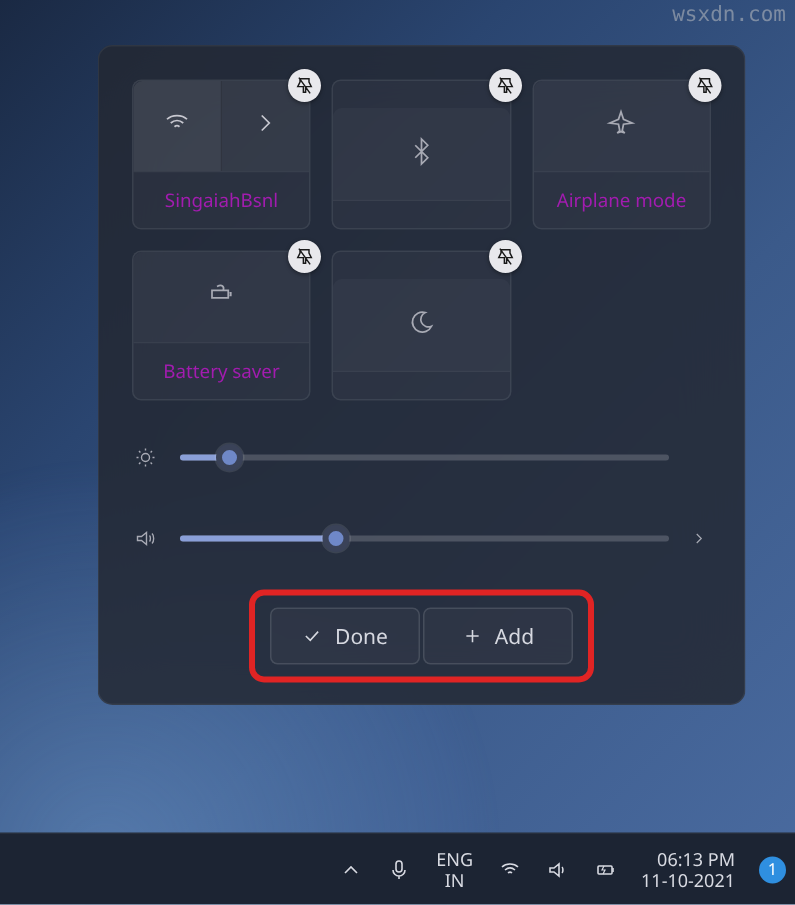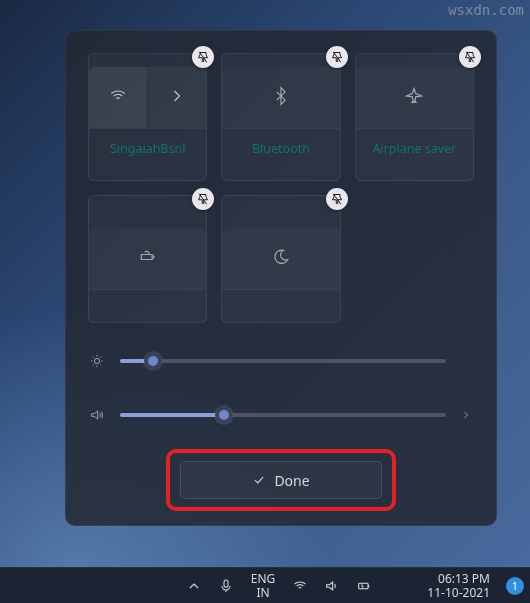--- a/index.html
+++ b/index.html
@@ -31,30 +31,30 @@
     backdrop-filter: blur(20px);
     padding: 22px 22px 14px 22px;
   }
   .tiles {
     display: grid;
     grid-template-columns: repeat(3, 1fr);
     gap: 14px;
   }
   .tile {
     position: relative;
-    height: 128px;
+    height: 100px;
     border: 1px solid rgba(255,255,255,0.08);
     border-radius: 6px;
     background: rgba(255,255,255,0.03);
     display: flex;
     flex-direction: column;
     align-items: center;
     justify-content: center;
     font-size: 12px;
-    color: #0f766e;
+    color: #a21caf;
   }
   .tile .button-area {
     height: 62px;
     width: 100%;
     display: flex;
     align-items: center;
     justify-content: center;
     border-bottom: 1px solid rgba(255,255,255,0.04);
     background: rgba(255,255,255,0.03);
     border-radius: 6px 6px 0 0;
@@ -142,35 +142,35 @@
     justify-content: center;
     gap: 8px;
     font-size: 14px;
     color: #d6d8e0;
   }
   .footer-btn svg { width:14px; height:14px; stroke:#d6d8e0; fill:none; stroke-width:1.8;}
   
   .taskbar {
     position: absolute;
     left:0; right:0; bottom:0;
-    height: 36px;
+    height: 48px;
     background: #1c2433;
     border-top: 1px solid rgba(255,255,255,0.05);
     display: flex;
     align-items: center;
     justify-content: flex-end;
     padding: 0 6px 0 0;
     gap: 10px;
     color: #d8dae2;
     font-size: 12.5px;
   }
   .taskbar .tray-icon { display:flex; align-items:center; justify-content:center; width:22px; height: 48px;}
   .taskbar .tray-icon svg { width:16px; height:16px; stroke:#d8dae2; fill:none; stroke-width:1.6;}
   .taskbar .lang { line-height: 1.15; text-align:center; font-size: 12px; padding: 0 4px;}
-  .taskbar .clock { line-height: 1.15; text-align:right; font-size: 12px; padding: 0 2px; margin-left: 40px;}
+  .taskbar .clock { line-height: 1.15; text-align:right; font-size: 12px; padding: 0 2px;}
   .taskbar .notif {
     width: 18px; height: 18px; border-radius: 50%;
     background: #2f8fe0; color:#fff;
     display:flex; align-items:center; justify-content:center;
     font-size: 11px; margin-left:4px;
   }
   .watermark {
     position:absolute; top:2px; right:6px;
     font-size:14px; color:rgba(200,200,200,0.5);
     font-family: monospace;
@@ -216,52 +216,52 @@
             <path d="M4 2 L12 2 L12 5 L14 9 L9 9 L9 14 L7 14 L7 9 L2 9 L4 5 Z M3 1 L13 15" stroke="#1a1a1a" stroke-width="1.3" fill="none"></path>
           </svg>
       </div>
       <div class="button-area">
         <span class="icon">
           <svg viewBox="0 0 24 24">
               <path d="M7 7 L17 17 L12 22 L12 2 L17 7 L7 17"></path>
             </svg>
         </span>
       </div>
-      <div class="label">Bluetooth</div>
     </div>
 
     <div class="tile">
       <div class="unpin">
         <svg viewBox="0 0 16 16">
             <path d="M4 2 L12 2 L12 5 L14 9 L9 9 L9 14 L7 14 L7 9 L2 9 L4 5 Z M3 1 L13 15" stroke="#1a1a1a" stroke-width="1.3" fill="none"></path>
           </svg>
       </div>
       <div class="button-area">
         <span class="icon">
           <svg viewBox="0 0 24 24">
               <path d="M12 3 L14 9 L21 12 L14 13 L13 18 L15 20 L12 19 L9 20 L11 18 L10 13 L3 12 L10 9 Z"></path>
             </svg>
         </span>
       </div>
-      <div class="label">Airplane saver</div>
+      <div class="label">Airplane mode</div>
     </div>
 
     <div class="tile">
       <div class="unpin">
         <svg viewBox="0 0 16 16">
             <path d="M4 2 L12 2 L12 5 L14 9 L9 9 L9 14 L7 14 L7 9 L2 9 L4 5 Z M3 1 L13 15" stroke="#1a1a1a" stroke-width="1.3" fill="none"></path>
           </svg>
       </div>
       <div class="button-area">
         <span class="icon">
           <svg viewBox="0 0 24 24">
               <path d="M4 9 L17 9 L17 15 L4 15 Z M18 11 L19 11 L19 13 L18 13 M8 6 C12 4 14 6 13 9"></path>
             </svg>
         </span>
       </div>
+      <div class="label">Battery saver</div>
     </div>
 
     <div class="tile">
       <div class="unpin">
         <svg viewBox="0 0 16 16">
             <path d="M4 2 L12 2 L12 5 L14 9 L9 9 L9 14 L7 14 L7 9 L2 9 L4 5 Z M3 1 L13 15" stroke="#1a1a1a" stroke-width="1.3" fill="none"></path>
           </svg>
       </div>
       <div class="button-area">
         <span class="icon">
@@ -306,20 +306,26 @@
     </div>
   </div>
 
   <div class="callout">
     <div class="footer-btn">
       <svg viewBox="0 0 24 24">
           <path d="M5 12 L10 17 L19 7"></path>
         </svg>
       <span>Done</span>
     </div>
+    <div class="footer-btn">
+      <svg viewBox="0 0 24 24">
+          <path d="M12 5 L12 19 M5 12 L19 12"></path>
+        </svg>
+      <span>Add</span>
+    </div>
   </div>
 </div>
 
 <div class="taskbar">
   <div class="tray-icon">
     <svg viewBox="0 0 24 24">
         <path d="M6 15 L12 9 L18 15"></path>
       </svg>
   </div>
   <div class="tray-icon">

